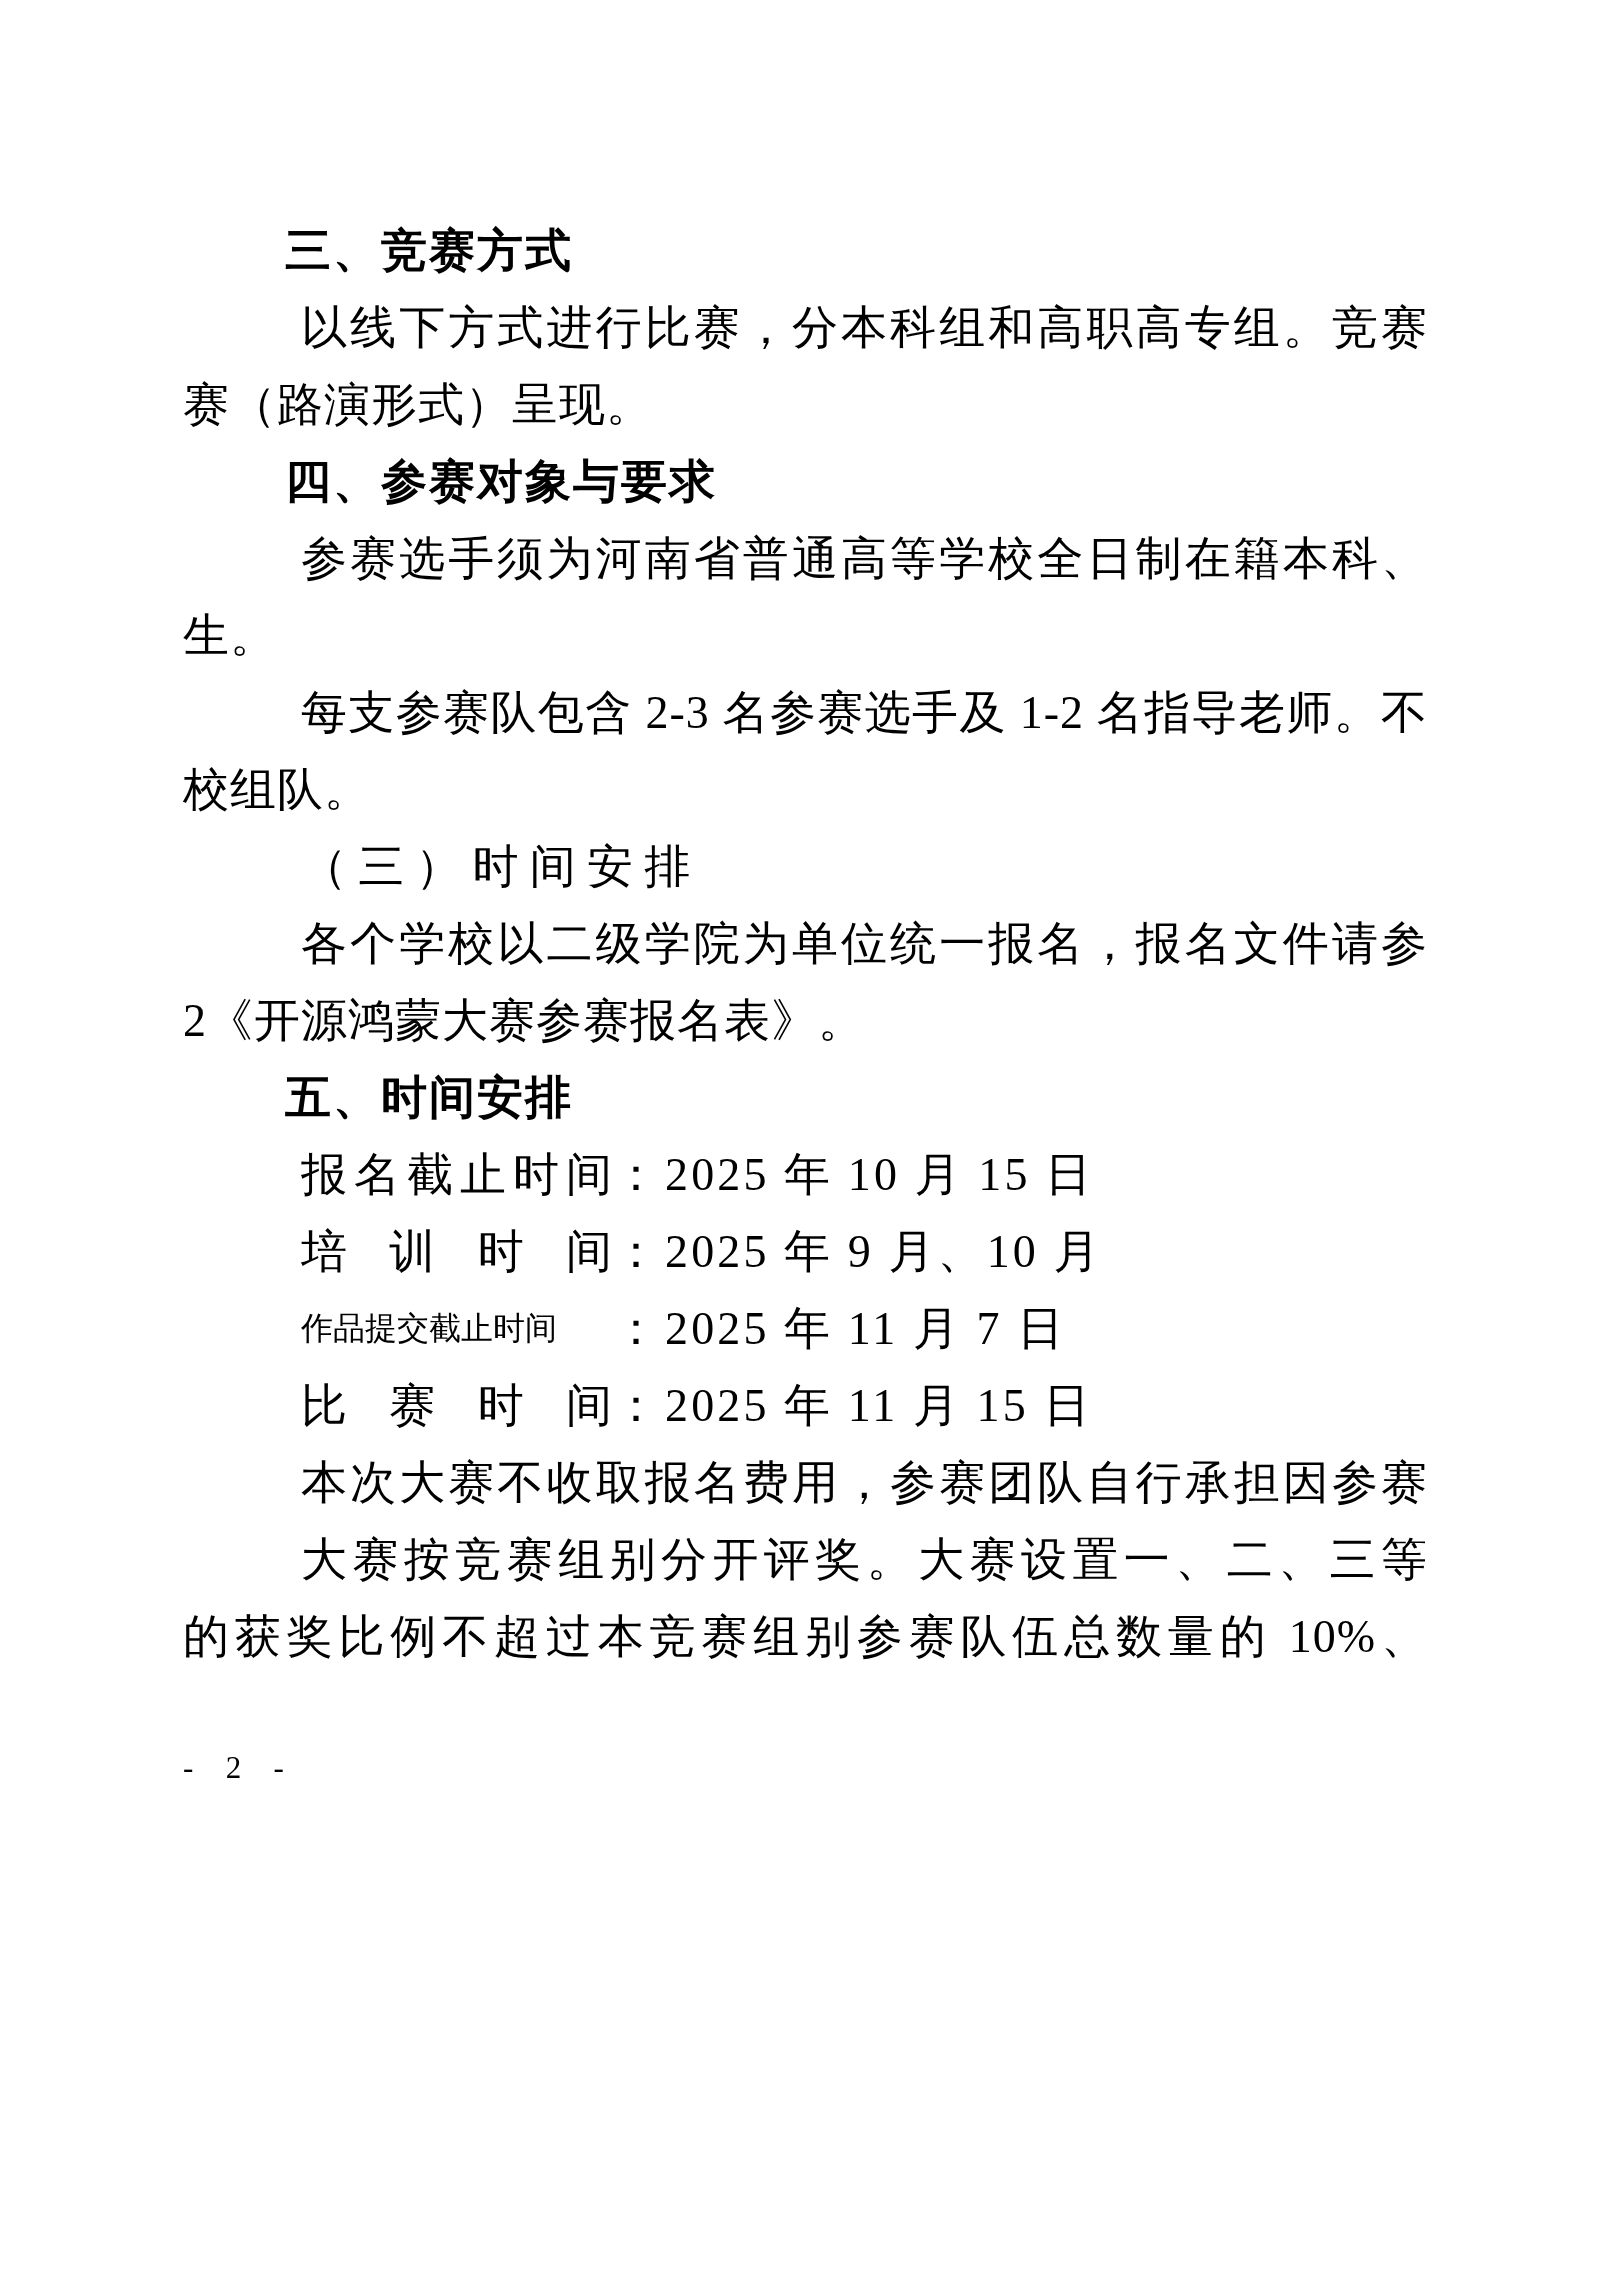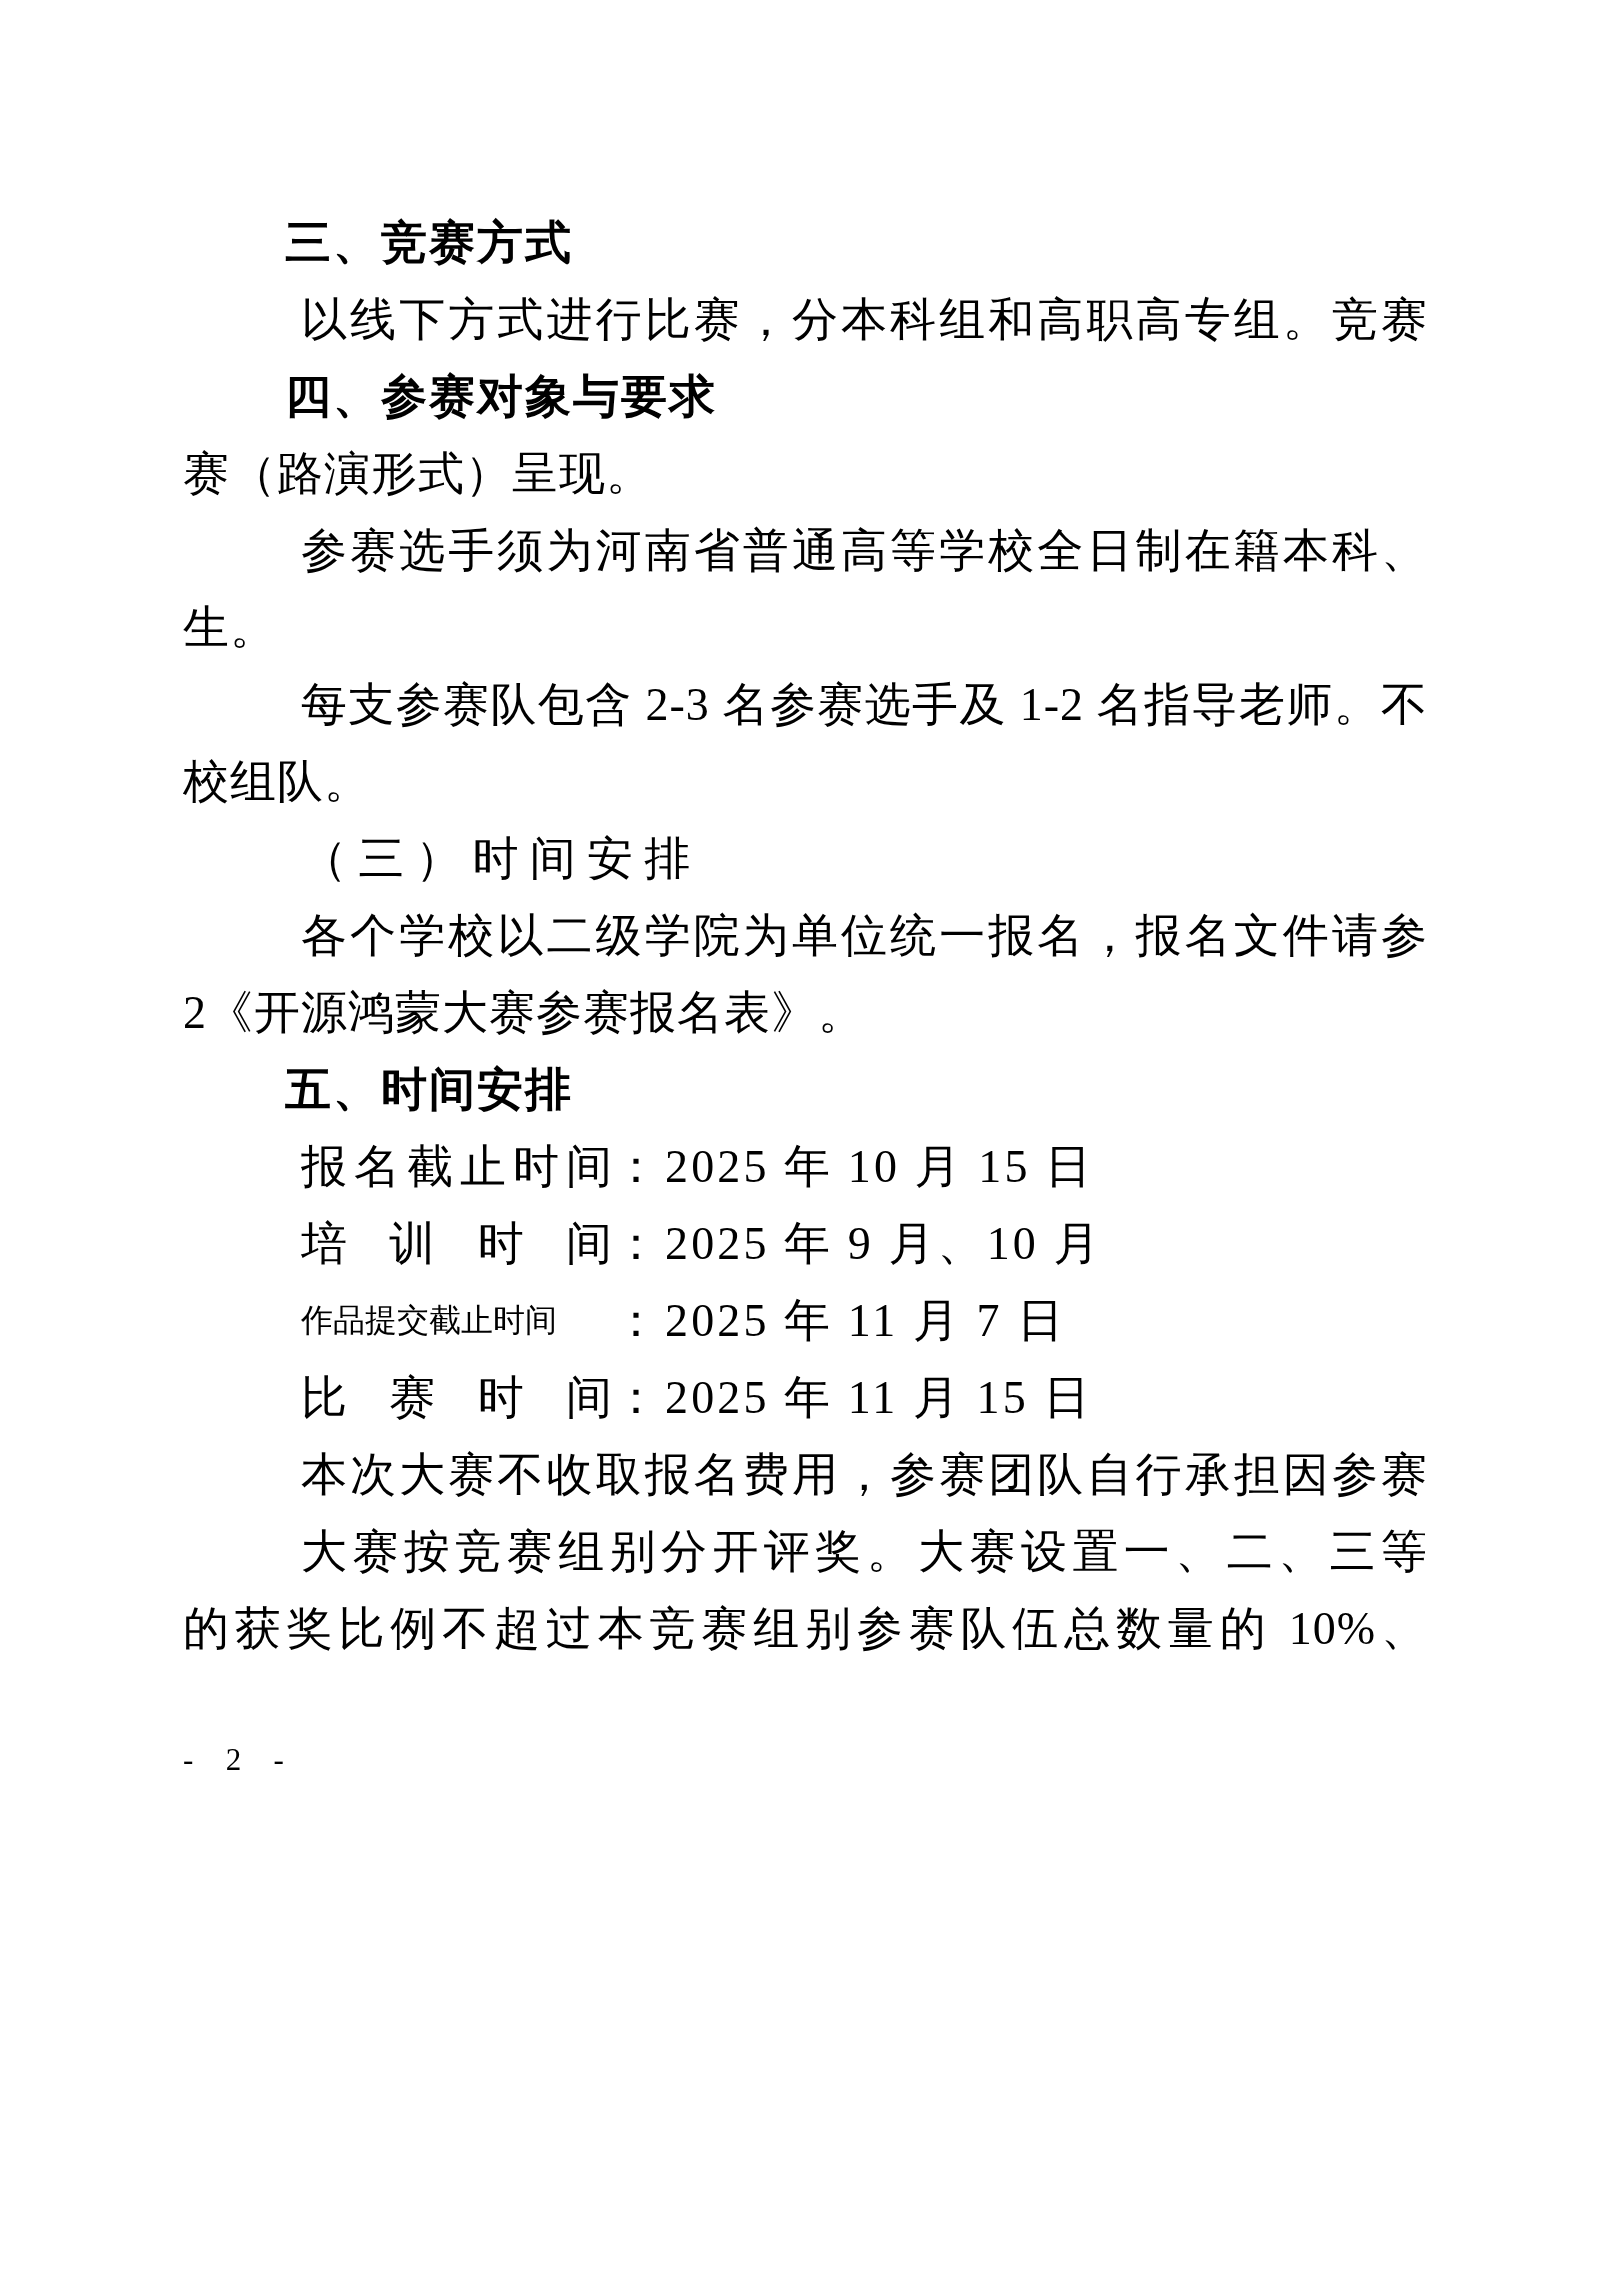--- a/index.html
+++ b/index.html
@@ -12,21 +12,21 @@
     width: 1623px;
     height: 2295px;
     background: #ffffff;
     color: #000000;
     overflow: hidden;
     font-family: "Liberation Serif", "DejaVu Serif", serif;
   }
   .content {
     position: absolute;
     left: 183px;
-    top: 204px;
+    top: 212px;
     width: 1245px;
   }
   .line {
     font-size: 46px;
     line-height: 77px;
     height: 77px;
     overflow: hidden;
     white-space: nowrap;
     letter-spacing: 1px;
   }
@@ -81,23 +81,23 @@
   }
 </style>
 </head>
 <body>
 
 <div class="page">
   <div class="content">
 
     <div class="line heading">三、竞赛方式</div>
     <div class="line indent fill">以线下方式进行比赛，分本科组和高职高专组。竞赛以团体</div>
+    <div class="line">赛（路演形式）呈现。</div>
+
     <div class="line heading">四、参赛对象与要求</div>
-
-    <div class="line">赛（路演形式）呈现。</div>
     <div class="line indent fill">参赛选手须为河南省普通高等学校全日制在籍本科、高职学</div>
     <div class="line">生。</div>
 
     <div class="line indent fill">每支参赛队包含 2-3 名参赛选手及 1-2 名指导老师。不得跨</div>
     <div class="line">校组队。</div>
 
     <div class="line sub">（三）时间安排</div>
     <div class="line indent fill">各个学校以二级学院为单位统一报名，报名文件请参考附件</div>
     <div class="line">2《开源鸿蒙大赛参赛报名表》。</div>
 

